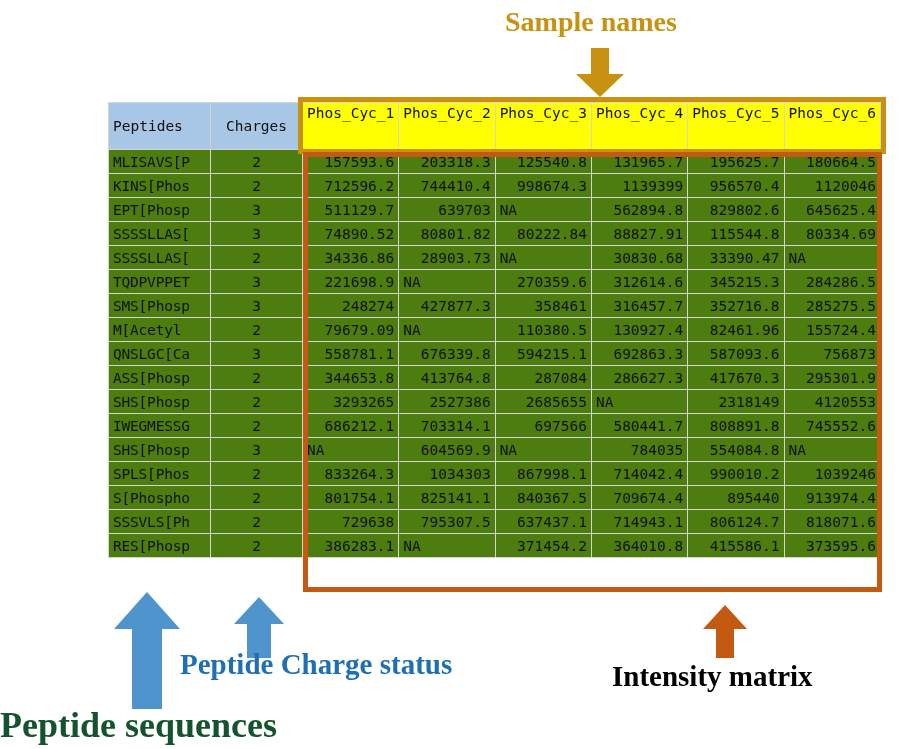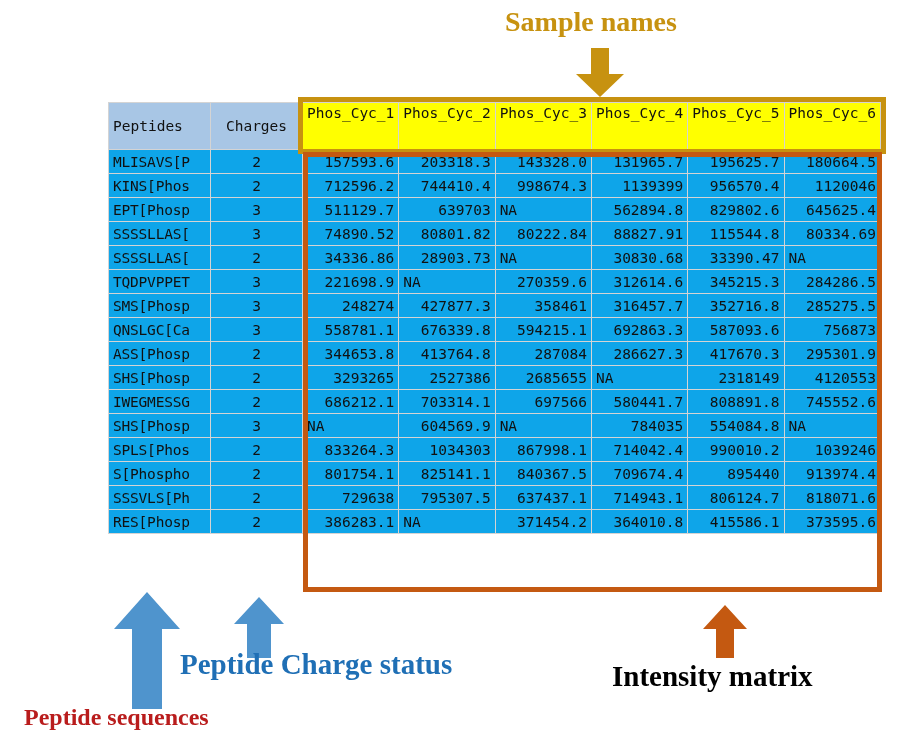--- a/index.html
+++ b/index.html
@@ -29,24 +29,24 @@
     color: #c79210;
   }
   #label-peptide-charge {
     left: 180px;
     top: 648px;
     font-size: 29px;
     color: #1f6fb5;
     text-align: right;
   }
   #label-peptide-sequences {
-    left: 24px;
+    left: 0;
     top: 704px;
-    font-size: 24px;
-    color: #b91c1c;
+    font-size: 36px;
+    color: #14532d;
   }
   #label-intensity-matrix {
     left: 612px;
     top: 660px;
     font-size: 29px;
     color: #000000;
   }
 
   
   .arrow {
@@ -62,21 +62,21 @@
   
   #spreadsheet {
     position: absolute;
     left: 108px;
     top: 102px;
     border-collapse: collapse;
     table-layout: fixed;
     font-family: "DejaVu Sans Mono", "Liberation Mono", monospace;
     font-size: 14.5px;
     color: #111111;
-    background: #0ea5e9;
+    background: #4d7c0f;
   }
   #spreadsheet td, #spreadsheet th {
     border: 1px solid #d4d4d4;
     padding: 0 4px;
     height: 24px;
     box-sizing: border-box;
     overflow: hidden;
     white-space: nowrap;
     font-weight: normal;
   }
@@ -157,21 +157,21 @@
       <th class="hdr-sample">Phos_Cyc_5</th>
       <th class="hdr-sample">Phos_Cyc_6</th>
     </tr>
   </thead>
   <tbody id="table-body">
       <tr>
         <td class="c-pep">MLISAVS[P</td>
         <td class="c-chg">2</td>
         <td class="c-val">157593.6</td>
         <td class="c-val">203318.3</td>
-        <td class="c-val">143328.0</td>
+        <td class="c-val">125540.8</td>
         <td class="c-val">131965.7</td>
         <td class="c-val">195625.7</td>
         <td class="c-val">180664.5</td>
       </tr>
       <tr>
         <td class="c-pep">KINS[Phos</td>
         <td class="c-chg">2</td>
         <td class="c-val">712596.2</td>
         <td class="c-val">744410.4</td>
         <td class="c-val">998674.3</td>
@@ -221,20 +221,30 @@
       </tr>
       <tr>
         <td class="c-pep">SMS[Phosp</td>
         <td class="c-chg">3</td>
         <td class="c-val">248274</td>
         <td class="c-val">427877.3</td>
         <td class="c-val">358461</td>
         <td class="c-val">316457.7</td>
         <td class="c-val">352716.8</td>
         <td class="c-val">285275.5</td>
+      </tr>
+      <tr>
+        <td class="c-pep">M[Acetyl</td>
+        <td class="c-chg">2</td>
+        <td class="c-val">79679.09</td>
+        <td class="c-val na">NA</td>
+        <td class="c-val">110380.5</td>
+        <td class="c-val">130927.4</td>
+        <td class="c-val">82461.96</td>
+        <td class="c-val">155724.4</td>
       </tr>
       <tr>
         <td class="c-pep">QNSLGC[Ca</td>
         <td class="c-chg">3</td>
         <td class="c-val">558781.1</td>
         <td class="c-val">676339.8</td>
         <td class="c-val">594215.1</td>
         <td class="c-val">692863.3</td>
         <td class="c-val">587093.6</td>
         <td class="c-val">756873</td>

